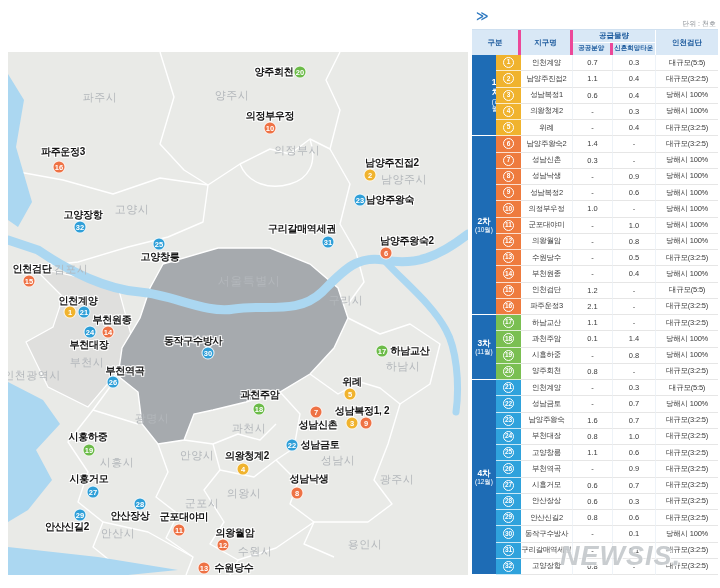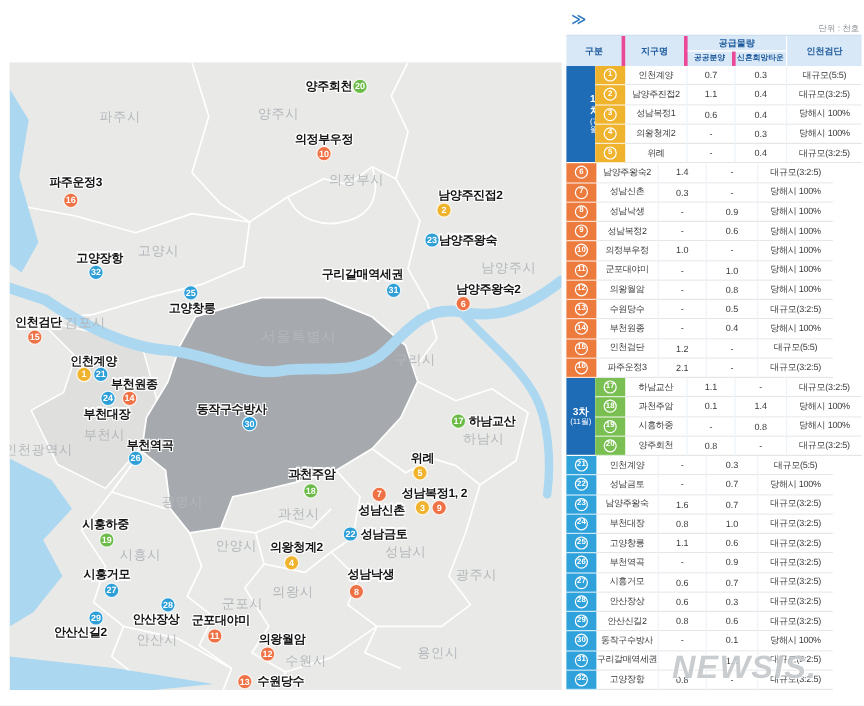--- a/index.html
+++ b/index.html
@@ -100,35 +100,35 @@
     <path d="M0,330 L35,348 L52,372 L28,398 L44,428 L20,458 L0,470 Z" fill="#abd7f1"></path>
     <path d="M0,495 L90,505 L170,518 L120,523 L0,523 Z" fill="#abd7f1"></path>
     <path d="M460,182 C430,205 408,214 376,208 C348,203 334,220 314,240 C290,263 258,252 226,257
              C198,262 166,243 132,240 C100,238 62,220 30,198 L0,188" stroke="#abd7f1" stroke-width="9" fill="none" stroke-linecap="round"></path>
     <path d="M376,208 C398,232 424,252 438,278 C448,296 452,330 448,360" stroke="#abd7f1" stroke-width="7" fill="none" stroke-linecap="round"></path>
   </svg>
   <div class="map-overlay">
       <div class="region-label" style="left: 92px; top: 45px;">파주시</div>
       <div class="region-label" style="left: 224px; top: 43px;">양주시</div>
       <div class="region-label" style="left: 289px; top: 98px;">의정부시</div>
-      <div class="region-label" style="left: 416px; top: 127px; margin-top: 44px;">남양주시</div>
+      <div class="region-label" style="left: 396px; top: 127px;">남양주시</div>
       <div class="region-label" style="left: 124px; top: 157px; text-align: right;">고양시</div>
       <div class="region-label" style="left: 63px; top: 217px;">김포시</div>
       <div class="region-label" style="left: 241px; top: 229px; font-size: 12px;">서울특별시</div>
       <div class="region-label" style="left: 338px; top: 233px; margin-top: 15px;">구리시</div>
       <div class="region-label" style="left: 395px; top: 314px;">하남시</div>
       <div class="region-label" style="left: 79px; top: 310px;">부천시</div>
       <div class="region-label" style="left: 24px; top: 323px;">인천광역시</div>
       <div class="region-label" style="left: 144px; top: 366px;">광명시</div>
       <div class="region-label" style="left: 189px; top: 403px;">안양시</div>
       <div class="region-label" style="left: 109px; top: 410px;">시흥시</div>
       <div class="region-label" style="left: 241px; top: 376px;">과천시</div>
       <div class="region-label" style="left: 194px; top: 451px;">군포시</div>
       <div class="region-label" style="left: 236px; top: 441px;">의왕시</div>
-      <div class="region-label" style="left: 123px; top: 481px;">안산시</div>
+      <div class="region-label" style="left: 110px; top: 481px;">안산시</div>
       <div class="region-label" style="left: 330px; top: 408px;">성남시</div>
       <div class="region-label" style="left: 389px; top: 427px;">광주시</div>
       <div class="region-label" style="left: 247px; top: 499px;">수원시</div>
       <div class="region-label" style="left: 357px; top: 492px;">용인시</div>
       <div class="marker-label" style="left: 70px; top: 249px;">인천계양</div>
       <div class="marker-label" style="left: 384px; top: 111px;">남양주진접2</div>
       <div class="marker-label" style="left: 354px; top: 359px;">성남복정1, 2</div>
       <div class="marker-label" style="left: 239px; top: 404px;">의왕청계2</div>
       <div class="marker-label" style="left: 344px; top: 330px;">위례</div>
       <div class="marker-label" style="left: 399px; top: 189px;">남양주왕숙2</div>
@@ -259,20 +259,24 @@
               <div class="ring">5</div>
             </div>
             <div class="c-name">위례</div>
             <div class="c-val">-</div>
             <div class="c-val c-new">0.4</div>
             <div class="c-pri">대규모(3:2:5)</div>
           </div>
         </div>
       </div>
       <div class="group-section">
+        <div class="group-bar" style="background: rgb(30, 108, 181);">
+          <div class="g-label">2차</div>
+          <div class="g-month">(10월)</div>
+        </div>
         <div class="group-rows">
           <div class="t-row">
             <div class="c-circle" style="background: rgb(238, 123, 62);">
               <div class="ring">6</div>
             </div>
             <div class="c-name">남양주왕숙2</div>
             <div class="c-val">1.4</div>
             <div class="c-val c-new">-</div>
             <div class="c-pri">대규모(3:2:5)</div>
           </div>
@@ -406,20 +410,24 @@
               <div class="ring">20</div>
             </div>
             <div class="c-name">양주회천</div>
             <div class="c-val">0.8</div>
             <div class="c-val c-new">-</div>
             <div class="c-pri">대규모(3:2:5)</div>
           </div>
         </div>
       </div>
       <div class="group-section">
+        <div class="group-bar" style="background: rgb(30, 108, 181);">
+          <div class="g-label">4차</div>
+          <div class="g-month">(12월)</div>
+        </div>
         <div class="group-rows">
           <div class="t-row">
             <div class="c-circle" style="background: rgb(47, 162, 220);">
               <div class="ring">21</div>
             </div>
             <div class="c-name">인천계양</div>
             <div class="c-val">-</div>
             <div class="c-val c-new">0.3</div>
             <div class="c-pri">대규모(5:5)</div>
           </div>

